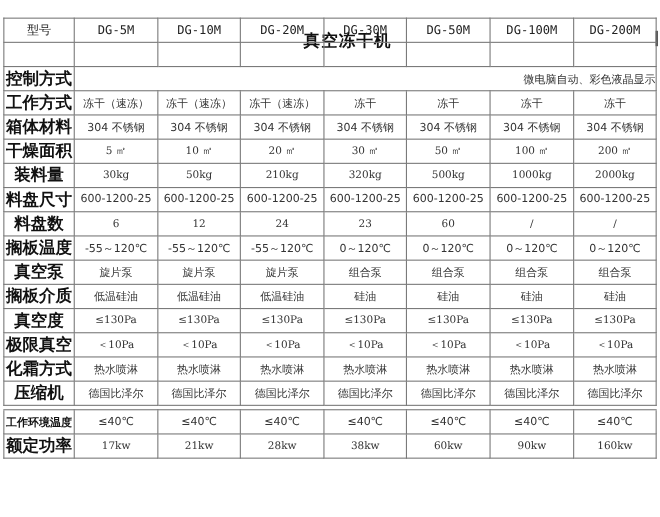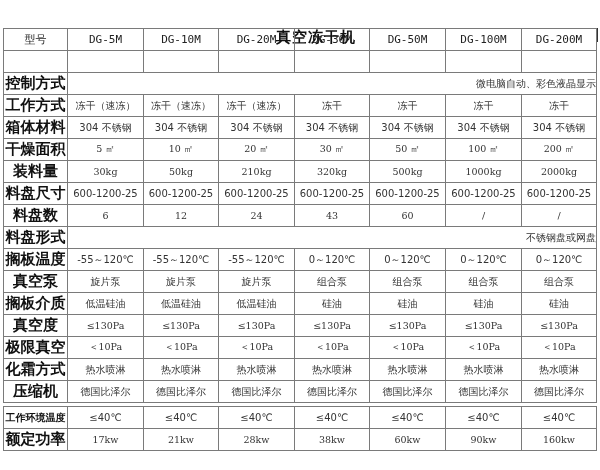--- a/index.html
+++ b/index.html
@@ -8,21 +8,21 @@
     font-family: "DejaVu Serif", "Liberation Serif", serif;
     color: #222;
   }
   .title {
     position: absolute; left: 16px; top: 4px; width: 600px; text-align: center;
     font-size: 15px; font-weight: bold; letter-spacing: 1px; color: #111;
     font-family: Liberation Serif, serif;
     margin-top: 24px;
   }
   table.spec {
-    position: absolute; left: 3px; top: 28px;
+    position: absolute; left: 3px; top: 16px;
     border-collapse: collapse; table-layout: fixed;
     width: 593px;
     padding-left: 48px;
   }
   table.spec td {
     border: 1px solid #7a7a7a;
     text-align: center; vertical-align: middle;
     height: 21px; padding: 0;
     font-size: 10px; color: #333;
     white-space: nowrap; overflow: hidden;
@@ -133,30 +133,26 @@
       <td>600-1200-25</td>
       <td>600-1200-25</td>
       <td>600-1200-25</td>
       <td>600-1200-25</td>
     </tr>
     <tr>
       <td class="label">料盘数</td>
       <td class="mono">6</td>
       <td class="mono">12</td>
       <td class="mono">24</td>
-      <td class="mono">43</td>
+      <td class="mono">23</td>
       <td class="mono">60</td>
       <td class="mono">/</td>
       <td class="mono">/</td>
     </tr>
 
-    <tr>
-      <td class="label">料盘形式</td>
-      <td colspan="7" class="span-left">不锈钢盘或网盘</td>
-    </tr>
 
     <tr>
       <td class="label">搁板温度</td>
       <td>-55～120℃</td>
       <td>-55～120℃</td>
       <td>-55～120℃</td>
       <td>0～120℃</td>
       <td>0～120℃</td>
       <td>0～120℃</td>
       <td>0～120℃</td>

